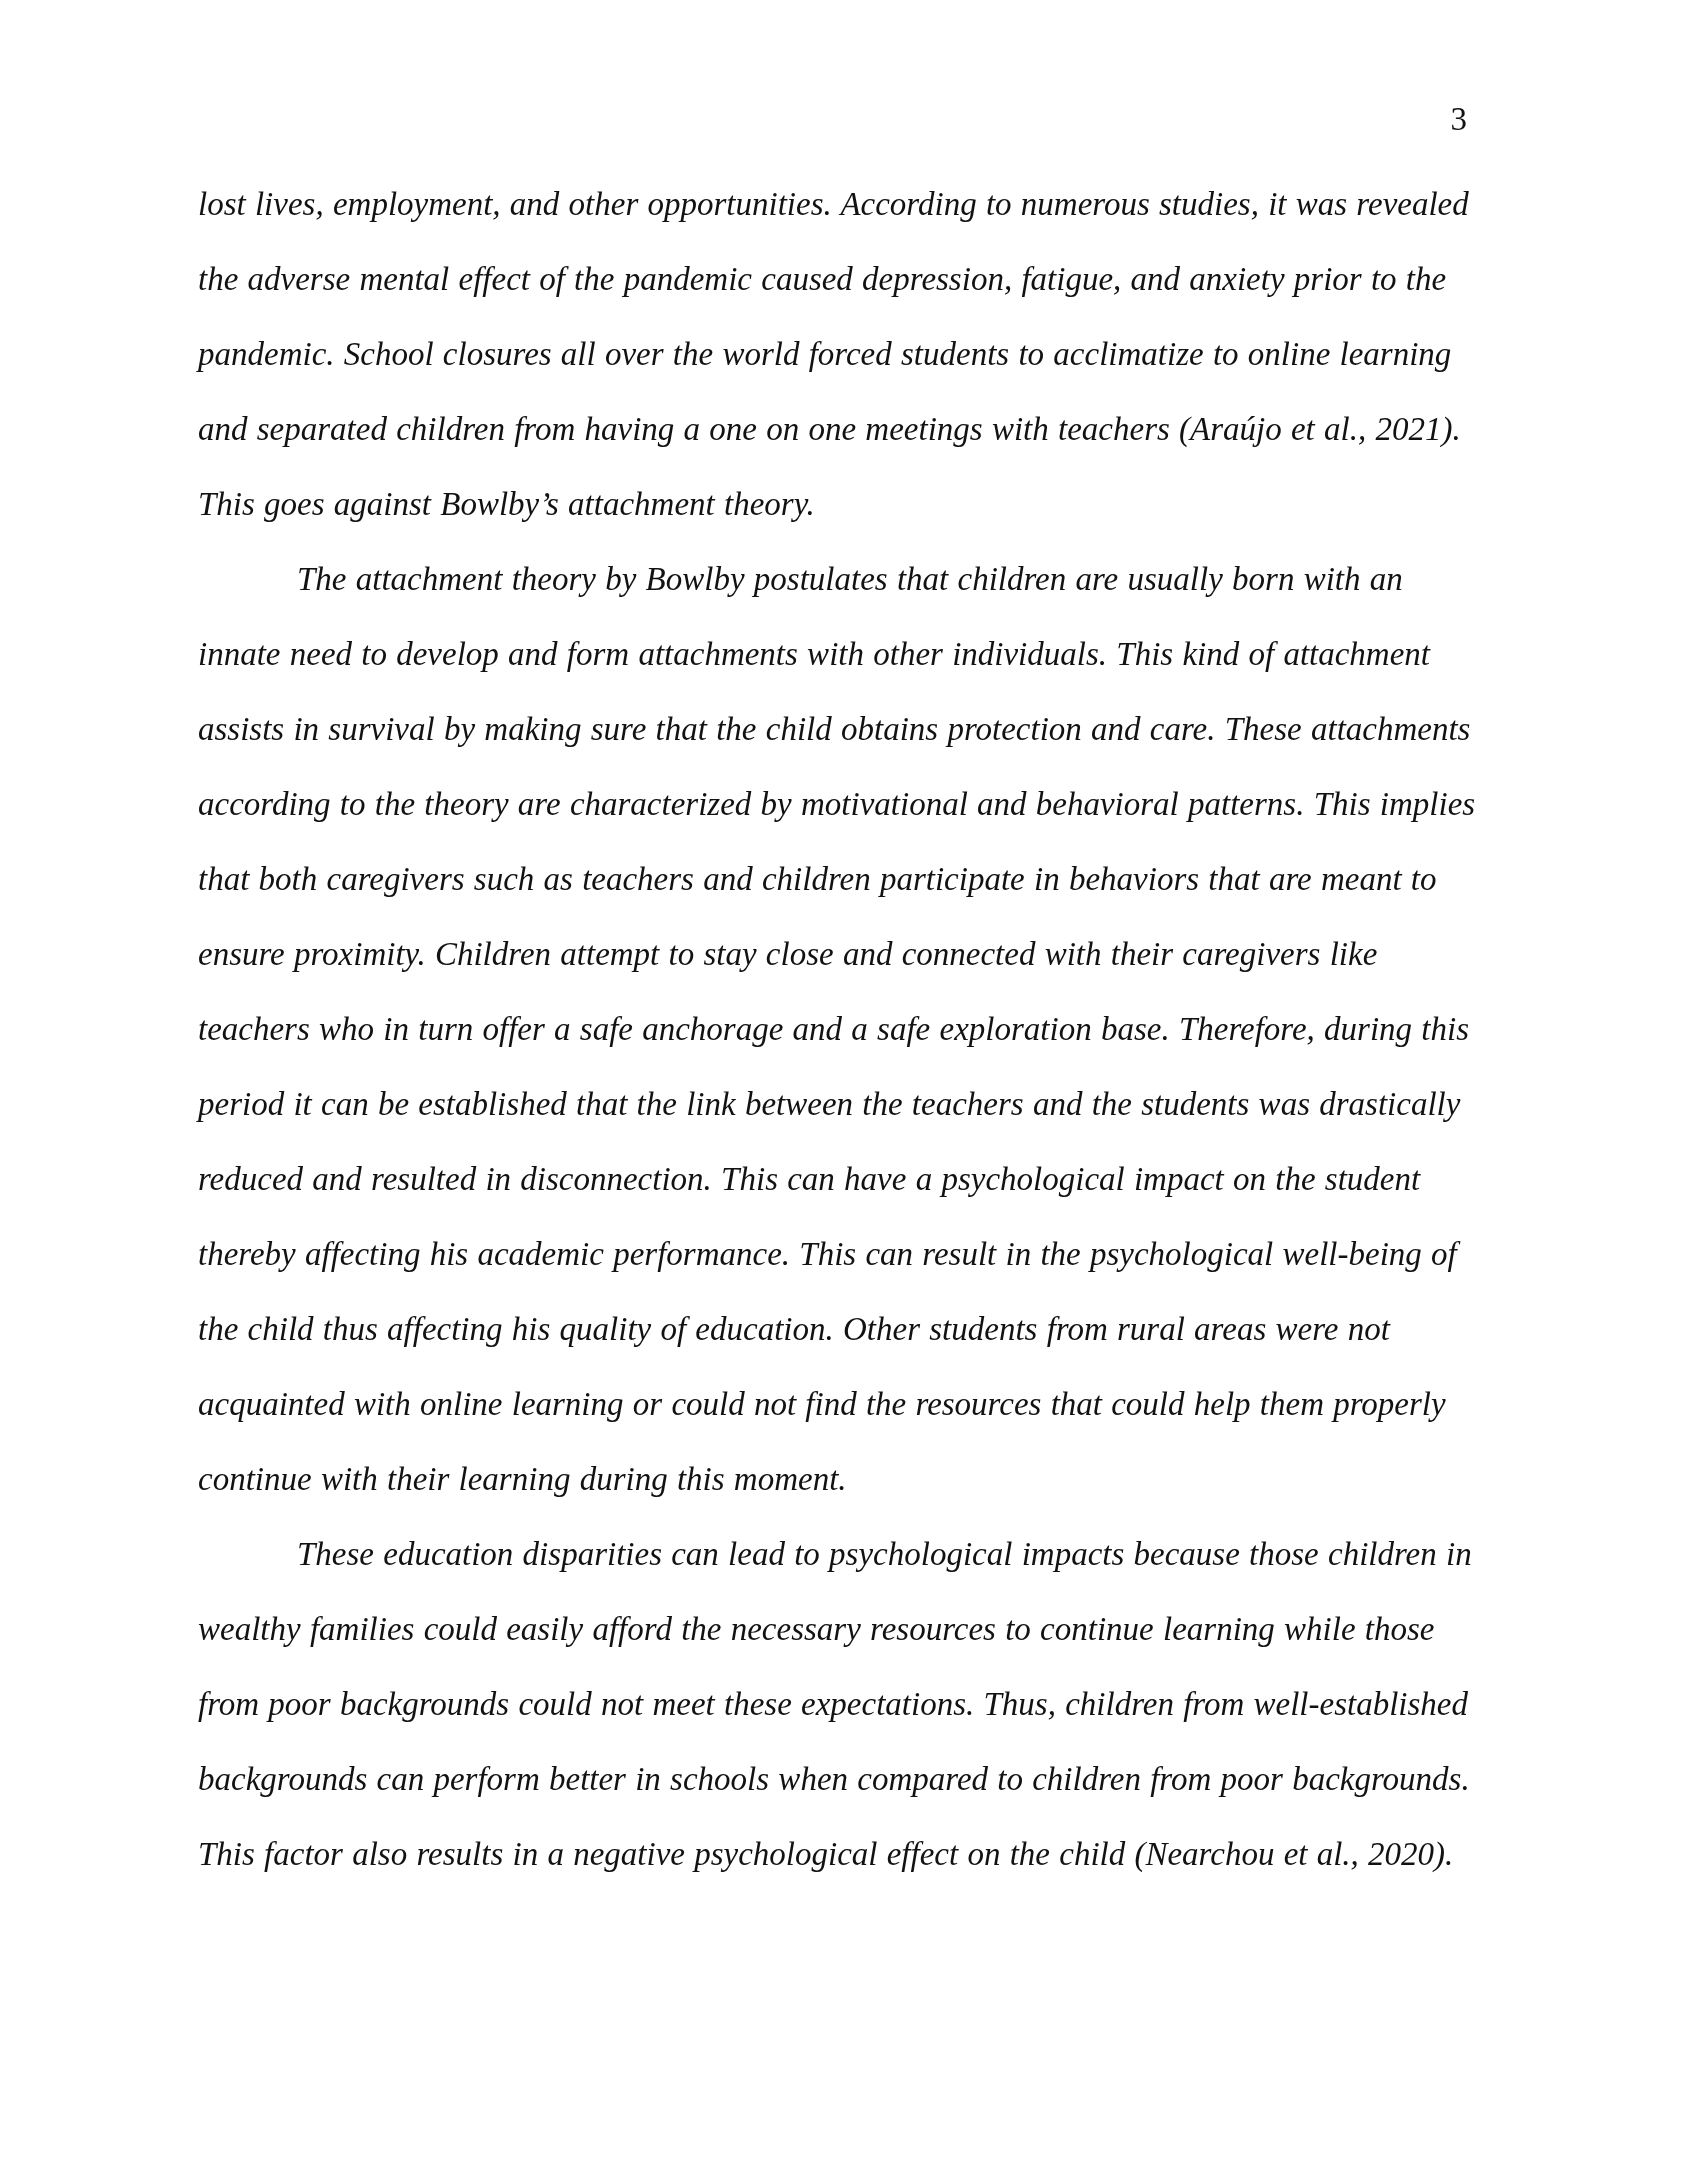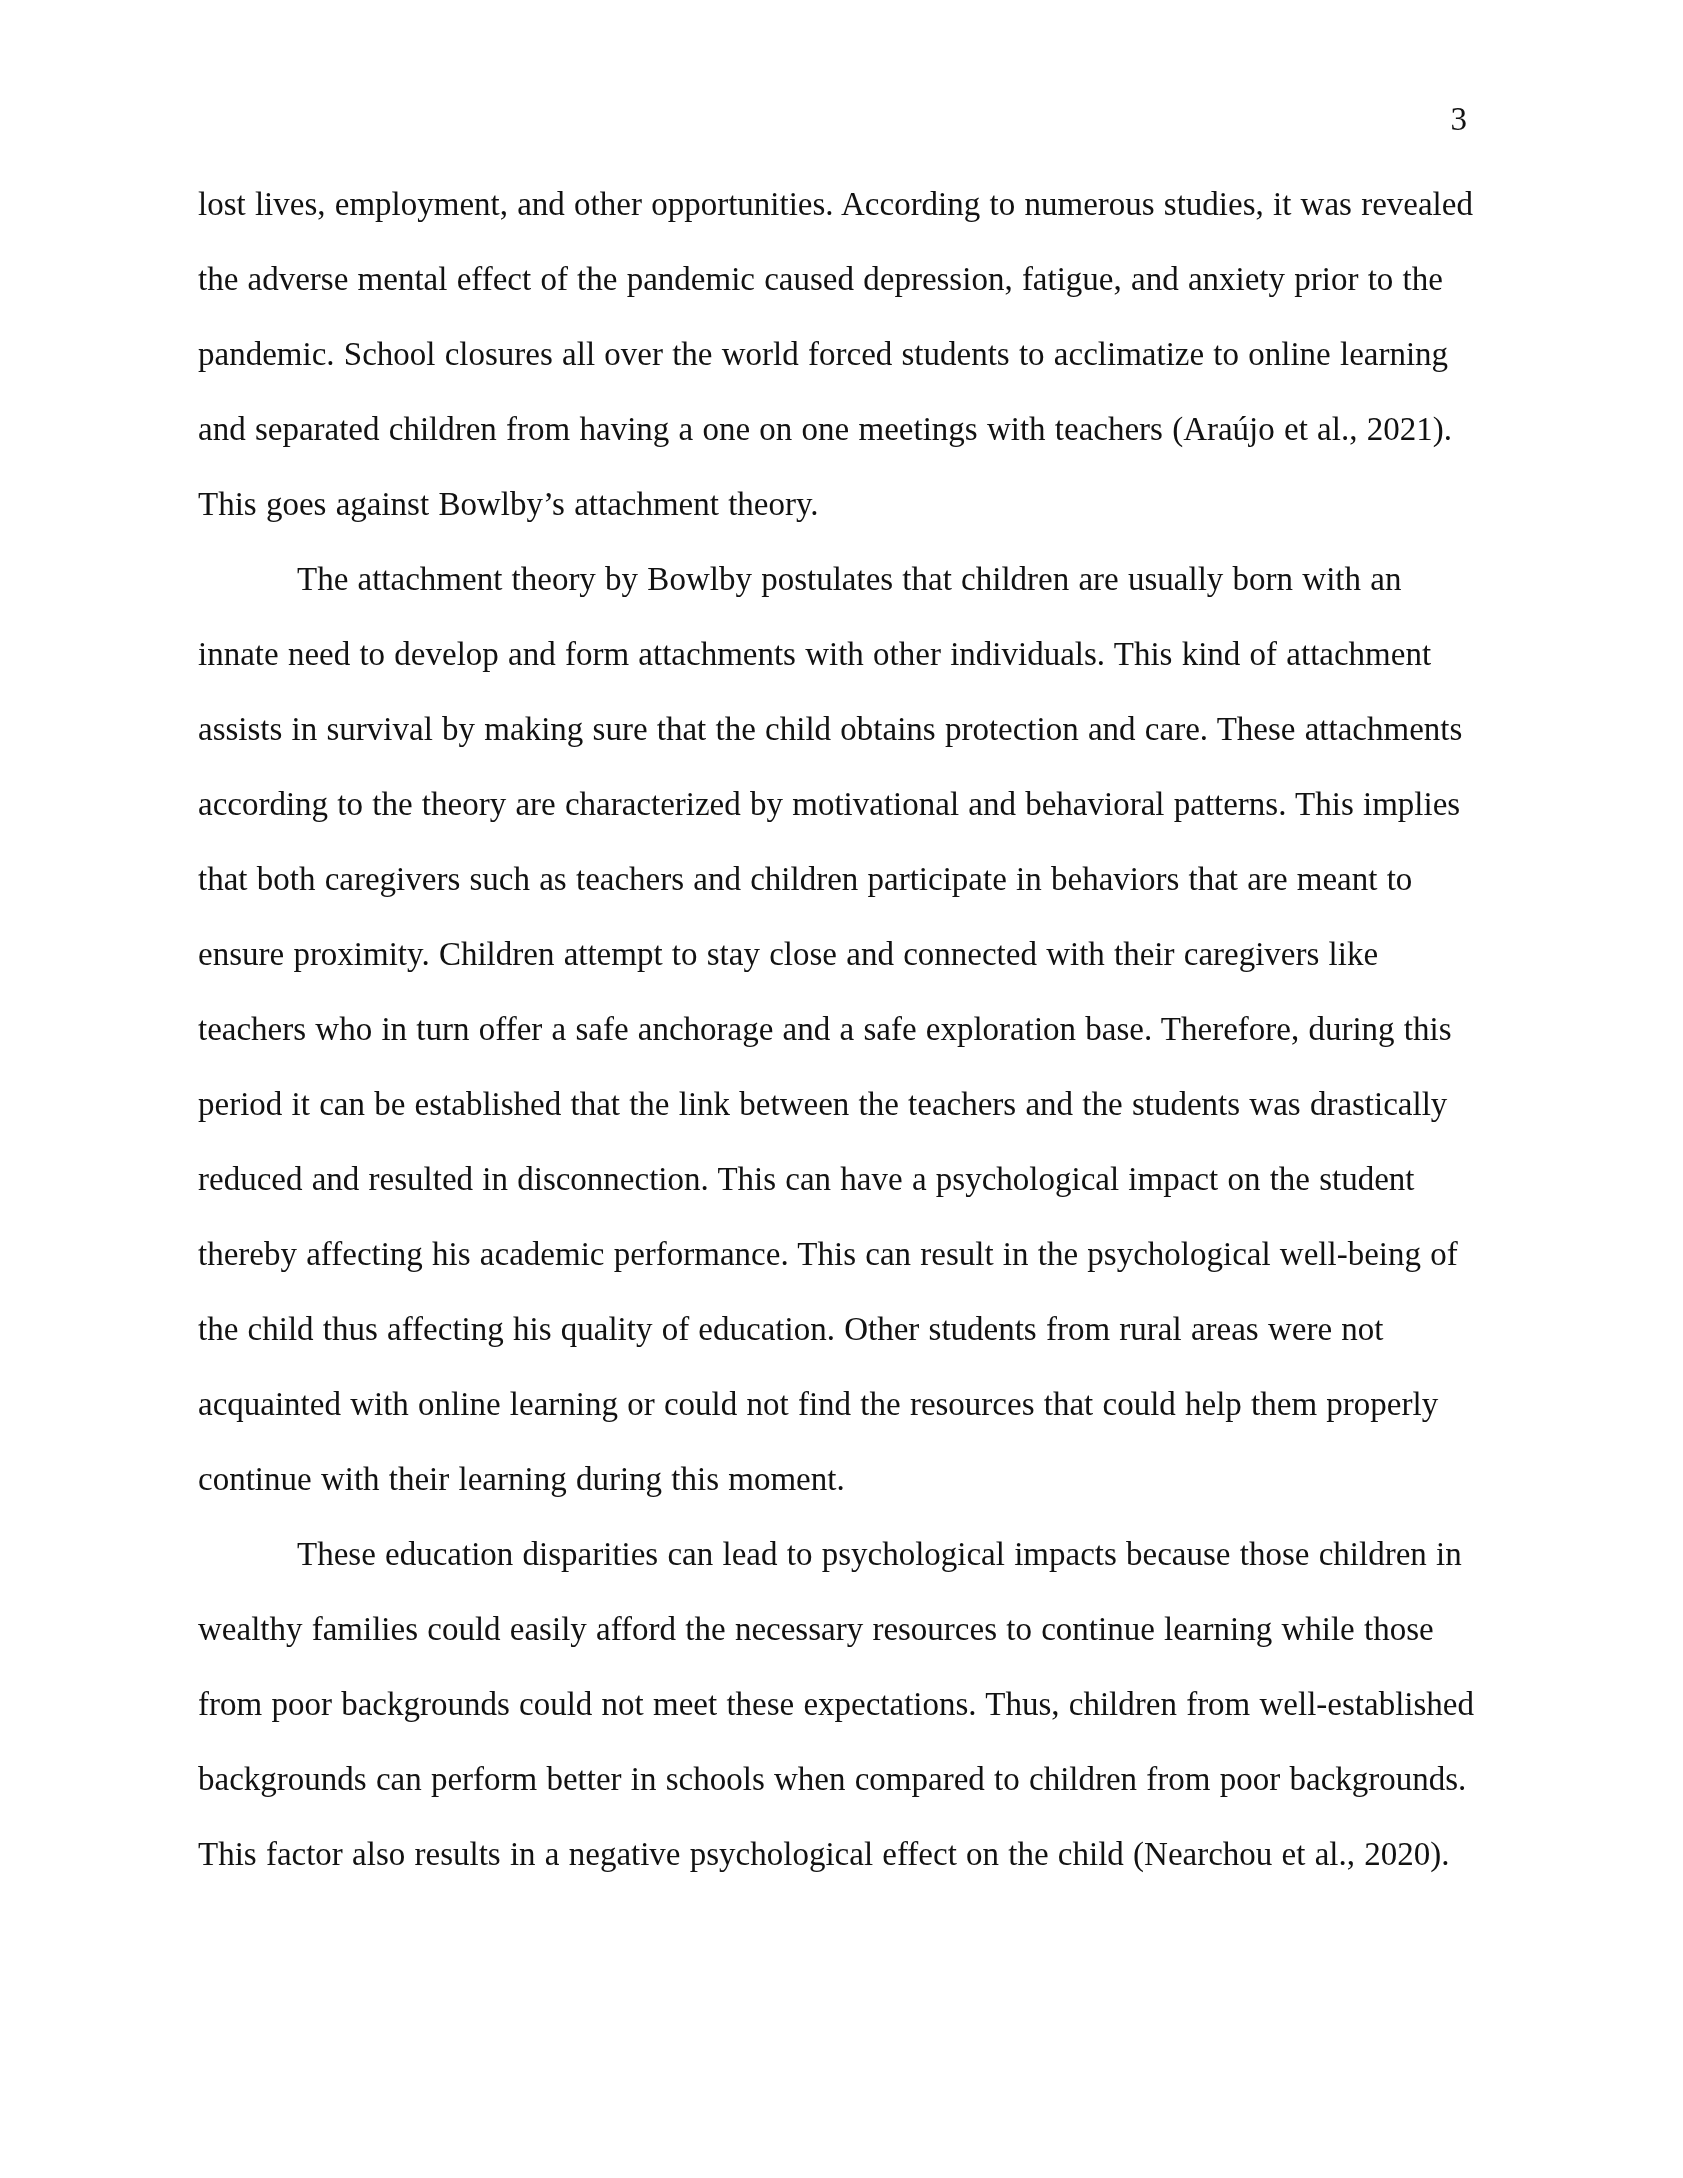--- a/index.html
+++ b/index.html
@@ -27,20 +27,21 @@
     line-height: 40px;
     margin: 0 0 28px 0;
     padding-right: 18px;
   }
   .body-text p {
     font-size: 33px;
     line-height: 75px;
     margin: 0;
     text-align: left;
     word-spacing: 1px;
+    font-style: italic;
   }
   .body-text p.indent {
     text-indent: 99px;
   }
 </style>
 </head>
 <body>
 
 <div class="page">
   <div class="page-number">3</div>

